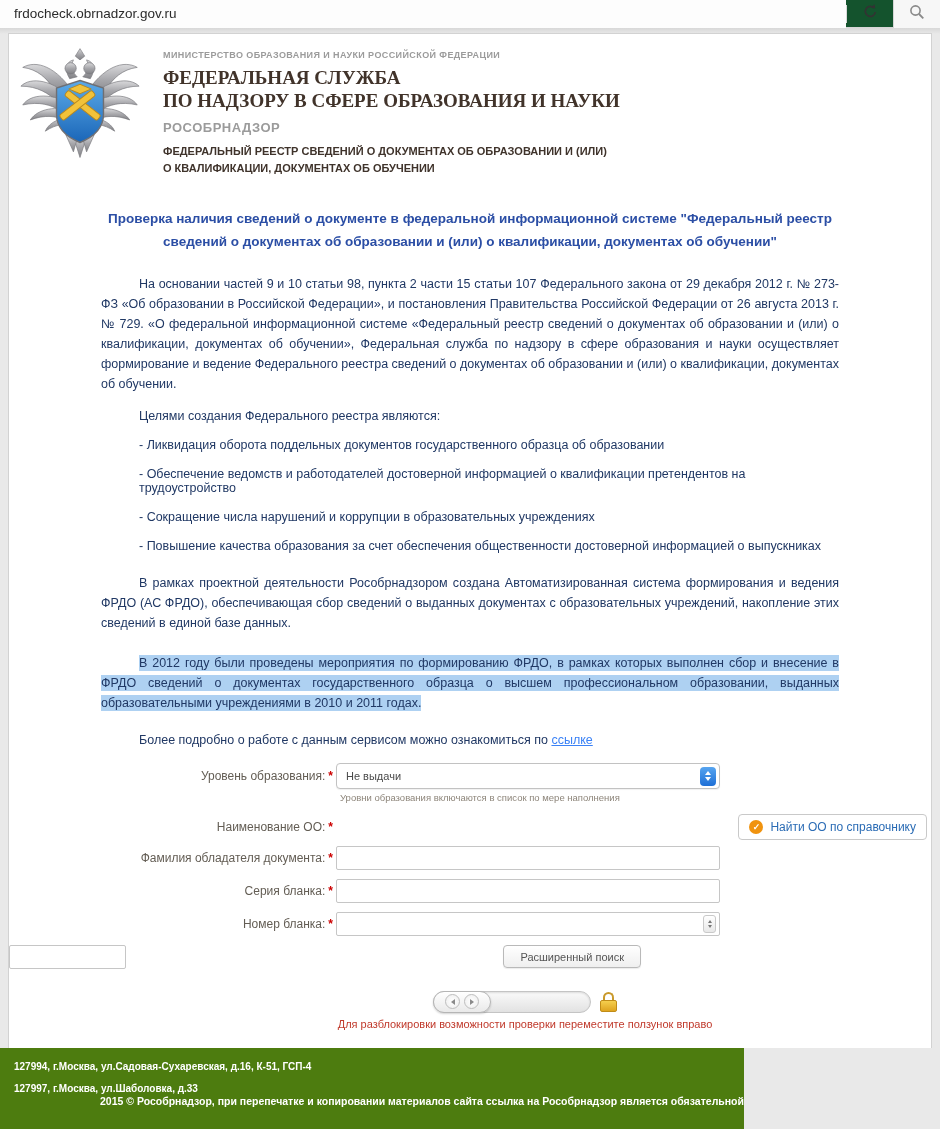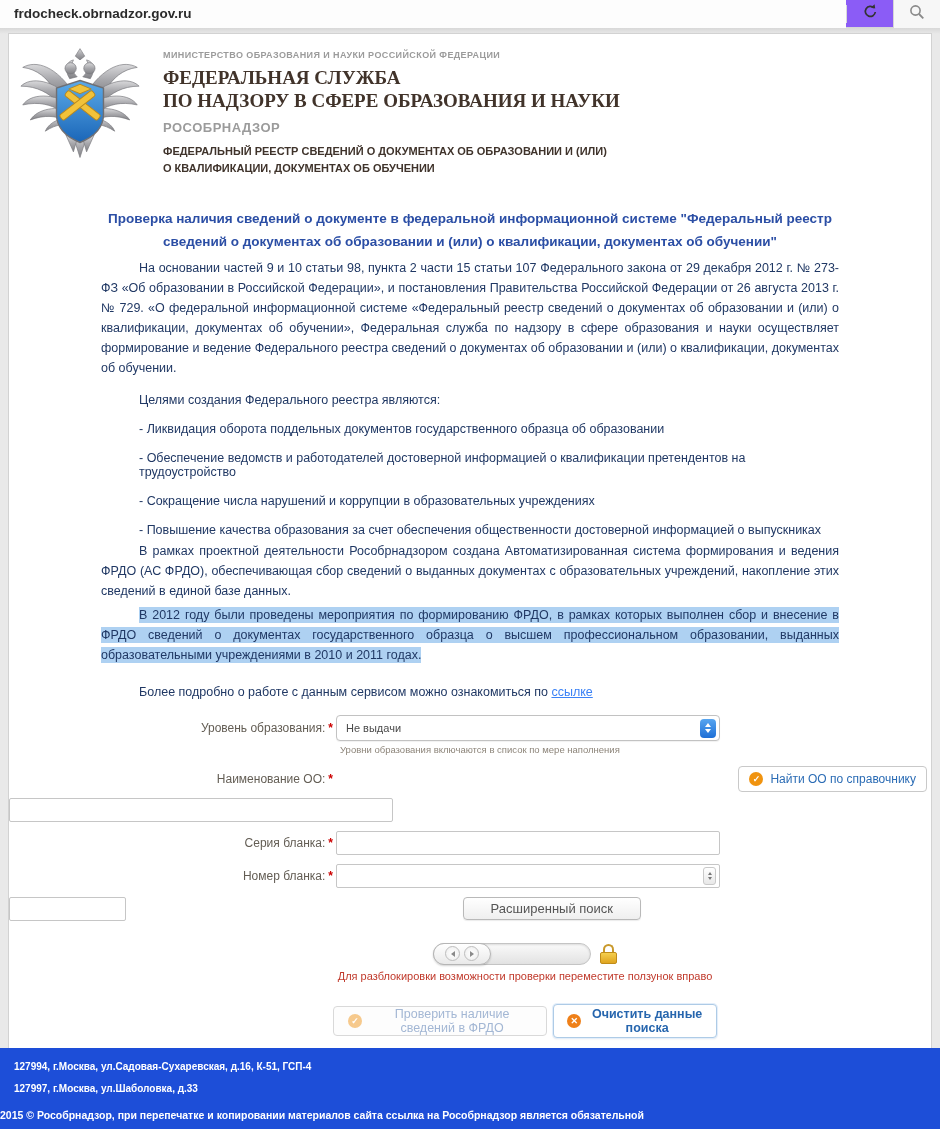--- a/index.html
+++ b/index.html
@@ -1,20 +1,20 @@
 <!DOCTYPE html>
 <html lang="ru"><head>
 <meta charset="utf-8">
 <style>
   * { margin:0; padding:0; box-sizing:border-box; }
   html,body { width:940px; height:1129px; }
   body { font-family:"Liberation Sans", sans-serif; background:#e9e9e9; position:relative; overflow:hidden; }
 
   
-  .browser-bar { position:absolute; left:0; top:0; width:940px; height:28px; background:#8b5cf6; border-bottom:1px solid #d6d6d6; display:flex; align-items:center;font-weight:bold; }
+  .browser-bar { position:absolute; left:0; top:0; width:940px; height:28px; background:#14532d; border-bottom:1px solid #d6d6d6; display:flex; align-items:center; }
   .url-field { flex:1; height:28px; display:flex; align-items:center; padding-left:14px; font-size:13.5px; color:#2b2b2b; background:#fdfdfd; }
   .bar-divider { width:1px; height:18px; background:#d9d9d9; }
   .reload-btn { width:46px; height:28px; display:flex; align-items:center; justify-content:center; cursor:pointer; }
   .search-seg { width:47px; height:28px; border-left:1px solid #d6d6d6; background:#f7f7f7; display:flex; align-items:center; justify-content:center; }
   .chrome-shadow { position:absolute; left:0; top:28px; width:940px; height:6px; background:linear-gradient(#d8d8d8,#e9e9e9); }
 
   
   .card { position:absolute; left:8px; top:33px; width:924px; height:1015px; background:#ffffff; border:1px solid #d2d2d2; border-bottom:none; }
 
   
@@ -22,21 +22,21 @@
   .emblem { position:absolute; left:10px; top:12px; }
   .hdr-text { margin-left:142px; padding-top:2px; }
   .ministry { font-size:9px; font-weight:bold; color:#9b9b9b; letter-spacing:.4px; margin-bottom:6px; }
   .svc { font-family:"Liberation Serif", serif; font-size:19px; font-weight:bold; color:#41332а; color:#41332a; line-height:1.22; }
   .rosobr { font-size:13px; font-weight:bold; color:#9b9b9b; letter-spacing:.5px; margin-top:8px; }
   .registry { font-size:11px; font-weight:bold; color:#3f332b; line-height:1.5; margin-top:8px; }
 
   
   .content { padding:0 92px; }
   .page-title { margin-top:24px; text-align:center; font-size:13.5px; font-weight:bold; color:#2b4ea5; line-height:1.7; }
-  .para { margin-top:4px; font-size:12.5px; color:#203864; line-height:1.6; text-align:justify; text-indent:38px; }
+  .para { margin-top:20px; font-size:12.5px; color:#203864; line-height:1.6; text-align:justify; text-indent:38px; }
   .goal-line { margin-top:15px; font-size:12.5px; color:#203864; padding-left:38px; }
   .hl { background:#aed1f2; padding:1px 0; }
   .intro-line { margin-top:20px; font-size:12.5px; color:#203864; padding-left:38px; }
   .intro-line a { color:#3b82f6; }
 
   
   .form-area { margin-top:16px; }
   .form-row { display:grid; grid-template-columns:324px 384px 1fr; column-gap:3px; align-items:center; margin-bottom:9px; }
   .f-label { text-align:right; font-size:12px; color:#635d54; }
   .req { color:#cc0000; font-weight:bold; margin-left:3px; }
@@ -46,21 +46,21 @@
   .sel-stepper .tri-u { width:0;height:0;border-left:3.5px solid transparent;border-right:3.5px solid transparent;border-bottom:4px solid #fff; }
   .sel-stepper .tri-d { width:0;height:0;border-left:3.5px solid transparent;border-right:3.5px solid transparent;border-top:4px solid #fff; }
   .hint-sub { grid-column:2; font-size:9.5px; color:#8d857a; padding:3px 0 2px 4px; }
   .num-wrap { position:relative; width:384px; }
   .num-stepper { position:absolute; right:4px; top:3px; width:13px; height:18px; border:1px solid #c9c9c9; border-radius:3px; background:linear-gradient(#fff,#e8e8e8); display:flex; flex-direction:column; align-items:center; justify-content:center; gap:2px; }
   .num-stepper .tri-u { width:0;height:0;border-left:2.5px solid transparent;border-right:2.5px solid transparent;border-bottom:3px solid #777; }
   .num-stepper .tri-d { width:0;height:0;border-left:2.5px solid transparent;border-right:2.5px solid transparent;border-top:3px solid #777; }
   .date-input { width:117px; height:24px; border:1px solid #c6c6c6; border-radius:2px; background:#fff; }
 
   .btn-find { justify-self:end; margin-right:4px; display:flex; align-items:center; gap:7px; height:26px; padding:0 10px; border:1px solid #c9c9c9; border-radius:4px; background:#fff; font-size:12px; color:#2b6cb5; cursor:pointer; }
-  .btn-adv { justify-self:end; margin-right:79px; height:23px; padding:0 27px; border:1px solid #b9b9b9; border-radius:4px; background:linear-gradient(#fff,#efefef); font-size:13px; color:#555; cursor:pointer; box-shadow:0 1px 1px rgba(0,0,0,.08); }
+  .btn-adv { justify-self:end; margin-right:79px; height:23px; padding:0 16px; border:1px solid #b9b9b9; border-radius:4px; background:linear-gradient(#fff,#efefef); font-size:11px; color:#555; cursor:pointer; box-shadow:0 1px 1px rgba(0,0,0,.08); }
 
   .circle-ico { width:14px; height:14px; border-radius:50%; display:inline-flex; align-items:center; justify-content:center; font-size:9px; color:#fff; font-weight:bold; flex:0 0 auto; }
   .ico-orange { background:#f0930f; }
   .ico-orange-faded { background:#f6c98c; }
   .ico-red-orange { background:#ef8019; }
 
   
   .center-zone { margin-left:324px; width:384px; text-align:center; }
   .slider-row { margin-top:22px; display:flex; align-items:center; justify-content:center; gap:9px; }
   .slider-track { position:relative; width:158px; height:22px; border:1px solid #c4c4c4; border-radius:11px; background:linear-gradient(#fafafa,#e2e2e2); box-shadow:inset 0 1px 2px rgba(0,0,0,.12); }
@@ -72,25 +72,25 @@
   .lock-shackle { position:absolute; left:3px; top:0; width:11px; height:10px; border:2.5px solid #c9992b; border-bottom:none; border-radius:6px 6px 0 0; }
   .lock-body { position:absolute; left:0; bottom:0; width:17px; height:12px; border-radius:2px; background:linear-gradient(#f5cf4e,#dfa41f); border:1px solid #c08c18; }
   .slider-hint { margin-top:5px; font-size:11px; color:#c0392b; }
 
   
   .actions { margin-top:22px; display:flex; justify-content:center; gap:6px; align-items:center; }
   .btn-check { display:flex; align-items:center; gap:10px; height:30px; padding:0 14px; border:1px solid #d9d9d9; border-radius:4px; background:#fdfdfd; font-size:12.5px; color:#a3b7d4; cursor:default; }
   .btn-clear { display:flex; align-items:center; gap:10px; height:34px; padding:0 13px; border:1px solid #aecbe6; border-radius:4px; background:#fff; box-shadow:0 0 0 1px #e3eefa, 0 1px 2px rgba(0,0,0,.1); font-size:12.5px; font-weight:bold; color:#2766ae; cursor:pointer; }
 
   
-  .footer { position:absolute; left:0; top:1048px; width:940px; height:81px; background:#1d4ed8; color:#fff; }
+  .footer { position:absolute; left:0; top:1048px; width:744px; height:81px; background:#4d7c0f; color:#fff; }
   .f-addr { font-size:10px; font-weight:bold; padding-left:14px; }
   .f-addr.a1 { padding-top:13px; }
   .f-addr.a2 { padding-top:11px; }
-  .f-copy { margin-top:15px; text-align:left; font-size:10.5px; font-weight:bold; }
+  .f-copy { margin-top:1px; text-align:right; font-size:10.5px; font-weight:bold; }
 </style>
 </head>
 <body>
 
 <div class="browser-bar">
   <div class="url-field">
     <span>frdocheck.obrnadzor.gov.ru</span>
   </div>
   <div class="bar-divider"></div>
   <div class="reload-btn">
@@ -218,20 +218,21 @@
     <div class="form-row" style="margin-bottom:6px;">
       <div class="f-label"><span>Наименование ОО:</span><span class="req">*</span></div>
       <div></div>
       <button class="btn-find">
         <span class="circle-ico ico-orange">✓</span>
         <span>Найти ОО по справочнику</span>
       </button>
     </div>
 
     <div class="form-row">
+      <div class="f-label"><span>Фамилия обладателя документа:</span><span class="req">*</span></div>
       <input class="t-input" type="text" style="">
       <div></div>
     </div>
 
     <div class="form-row">
       <div class="f-label"><span>Серия бланка:</span><span class="req">*</span></div>
       <input class="t-input" type="text" style="">
       <div></div>
     </div>
 

